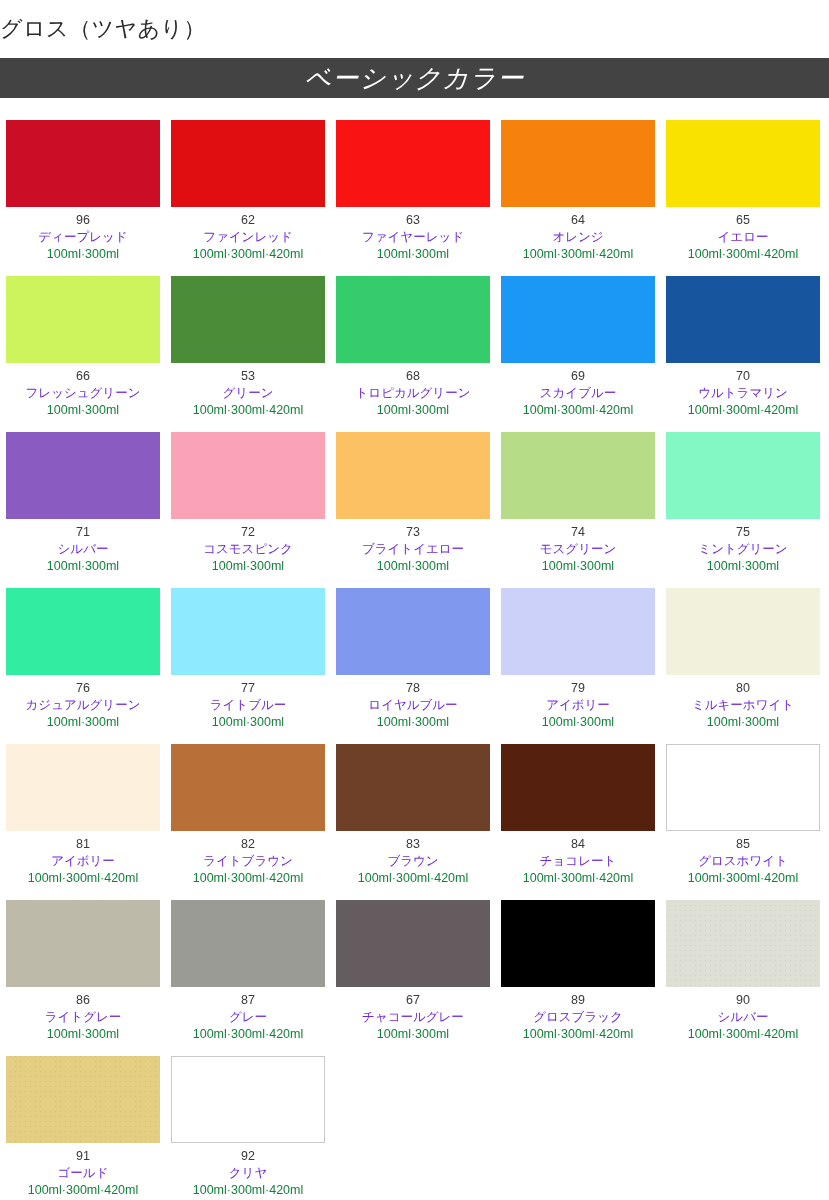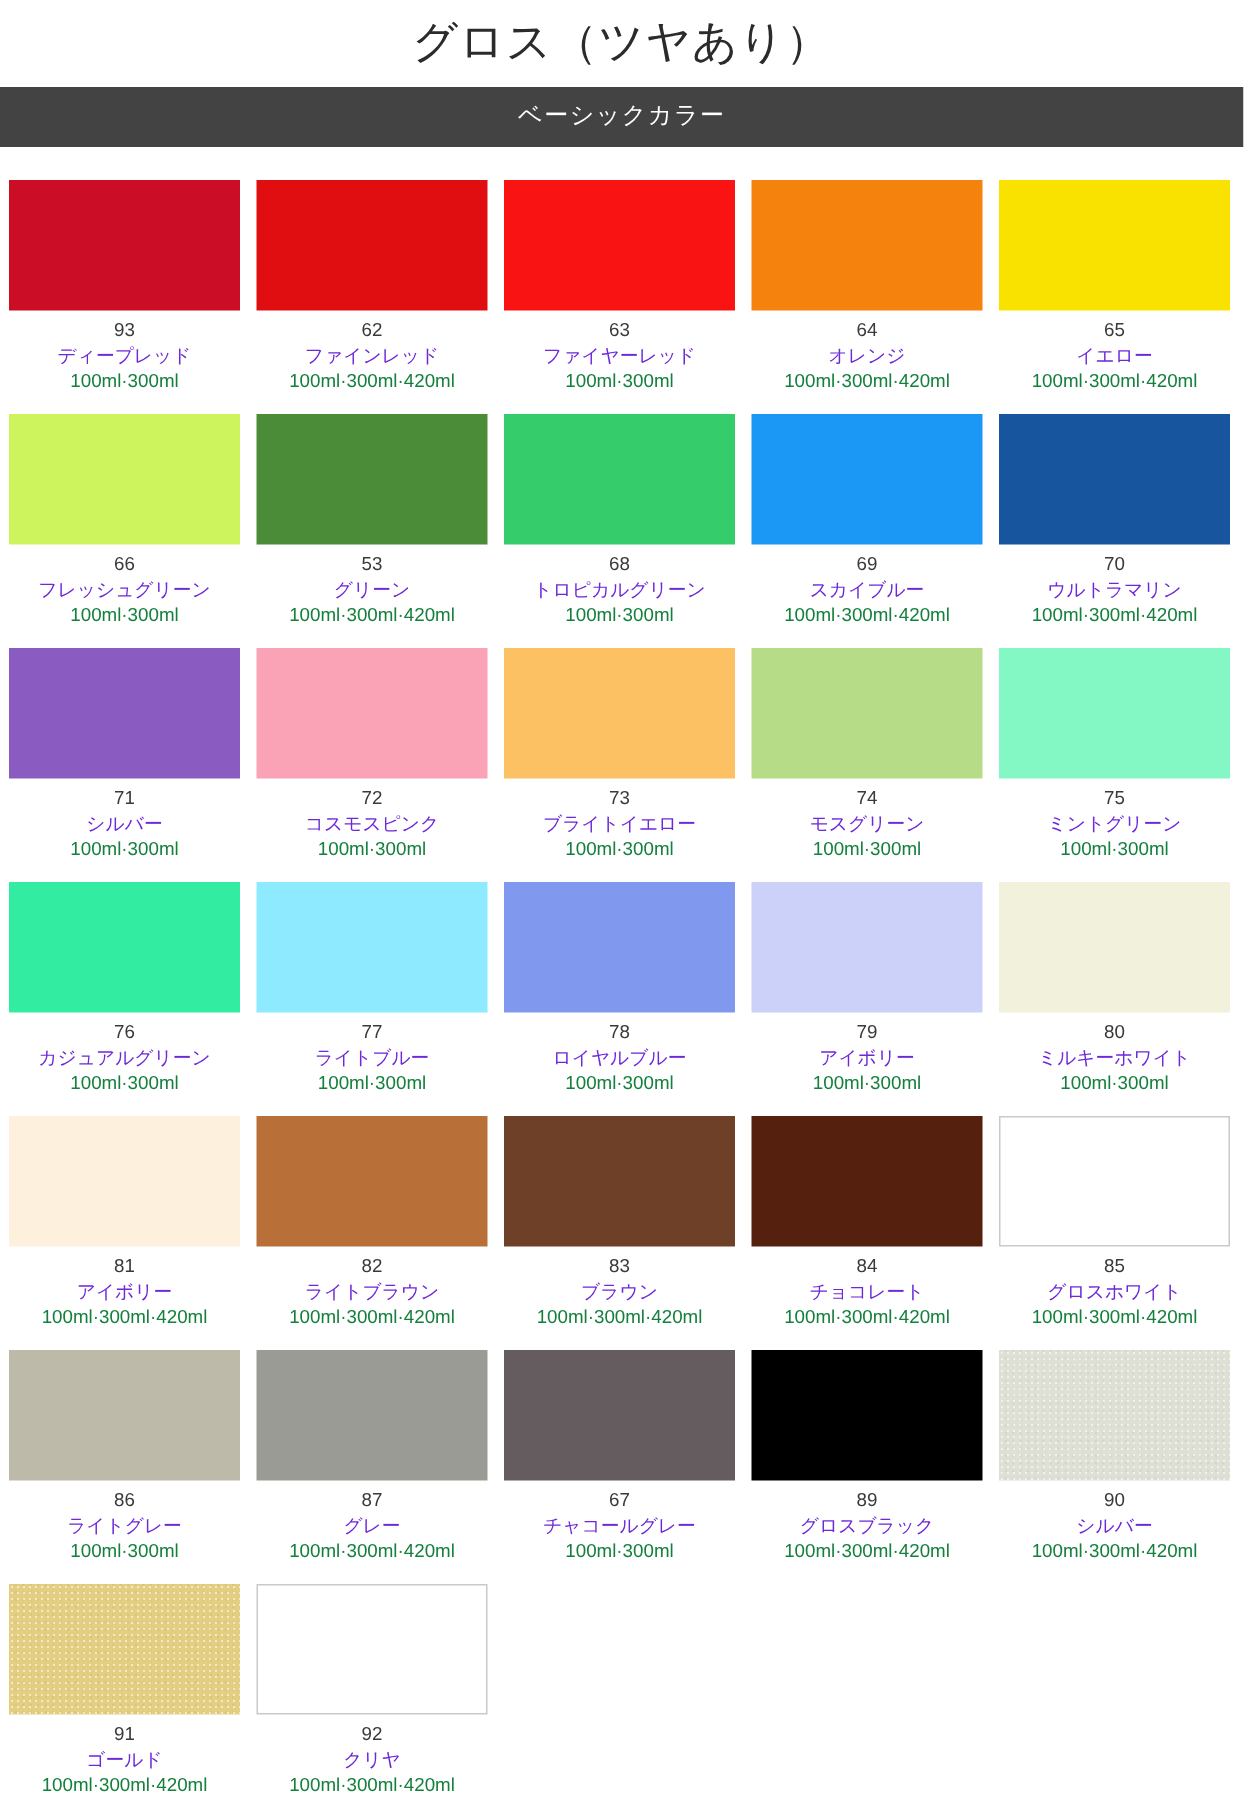--- a/index.html
+++ b/index.html
@@ -16,37 +16,37 @@
   }
   .page {
     width: 829px;
     height: 1200px;
     position: relative;
     background: #ffffff;
   }
 
   
   .page-title {
-    text-align: center;
-    font-size: 30px;
+    font-size: 22px;
     line-height: 58px;
     height: 58px;
     color: #2b2b2b;
     font-weight: 400;
     letter-spacing: 0.5px;
   }
   .section-banner {
     height: 40px;
     background: #434343;
     color: #ffffff;
     text-align: center;
-    font-size: 16px;
+    font-size: 26px;
     line-height: 40px;
     letter-spacing: 1px;
     font-weight: 400;
+    font-style: italic;
   }
 
   
   .swatch-grid {
     padding: 0 6px;
     margin-top: 22px;
     display: grid;
     grid-template-columns: repeat(5, 154px);
     column-gap: 11px;
     row-gap: 0px;
@@ -93,21 +93,21 @@
 <div class="page">
 
   <div class="page-title">グロス（ツヤあり）</div>
 
   <div class="section-banner" style="background: rgb(67, 67, 67); color: rgb(255, 255, 255);">ベーシックカラー</div>
 
   <div class="swatch-grid" id="swatch-grid">
       <div class="swatch-cell">
         <div class="swatch-chip" style="background: rgb(204, 13, 38);"></div>
         <div class="swatch-meta">
-          <div class="swatch-code">93</div>
+          <div class="swatch-code">96</div>
           <div class="swatch-name">ディープレッド</div>
           <div class="swatch-sizes">100ml·300ml</div>
         </div>
       </div>
       <div class="swatch-cell">
         <div class="swatch-chip" style="background: rgb(224, 14, 17);"></div>
         <div class="swatch-meta">
           <div class="swatch-code">62</div>
           <div class="swatch-name">ファインレッド</div>
           <div class="swatch-sizes">100ml·300ml·420ml</div>

